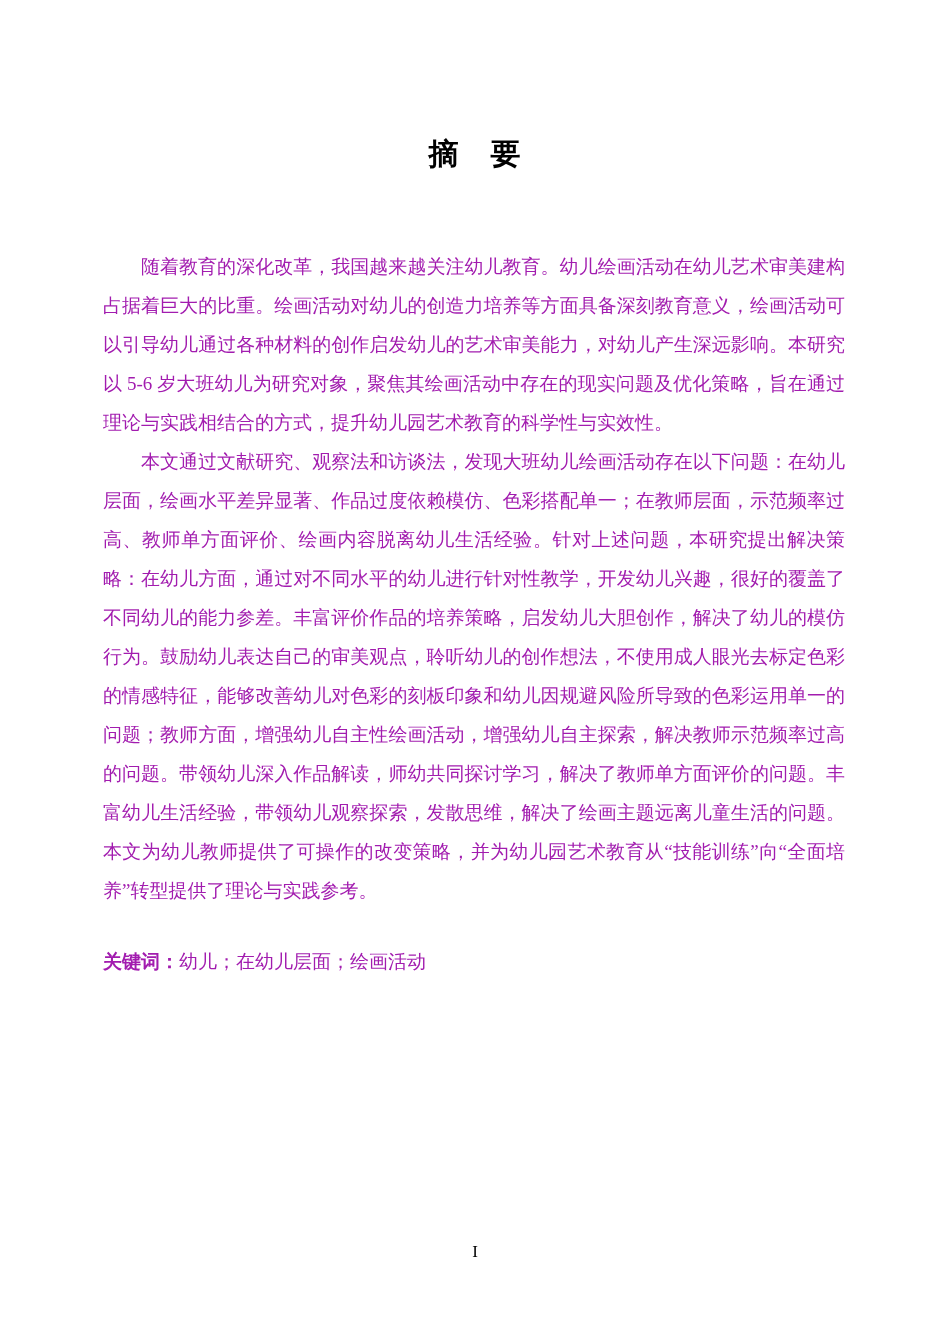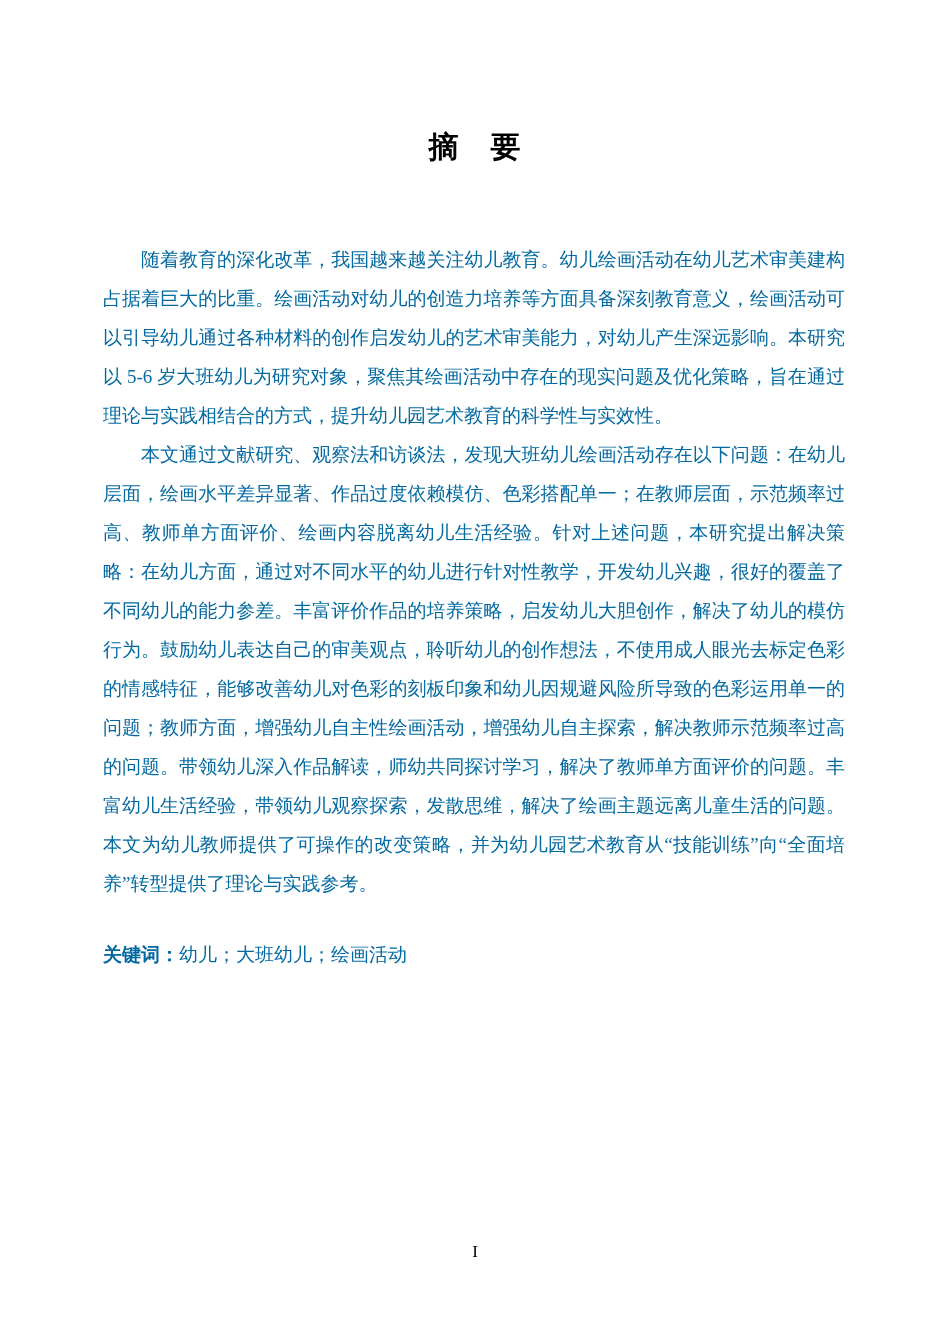--- a/index.html
+++ b/index.html
@@ -11,40 +11,40 @@
     position: relative;
     width: 950px;
     height: 1344px;
     background: #ffffff;
     box-sizing: border-box;
     font-family: "Liberation Serif", "DejaVu Serif", serif;
     color: #000000;
     overflow: hidden;
   }
   .title {
-    margin: 8px;
+    margin: 15px;
     padding-top: 118px;
     text-align: center;
     font-size: 30px;
     line-height: 42px;
     font-weight: 700;
     letter-spacing: 1px;
     color: #000000;
   }
   .body-block {
     margin: 72px 105px 0 103px; 
   }
   .body-block p {
     margin: 0;
     font-size: 19px;
     line-height: 39px;
     text-align: justify;
     text-justify: inter-ideograph;
     text-indent: 2em;
-    color: #0369a1;
+    color: #a21caf;
   }
   .keywords {
     margin: 0;
     margin-top: 32px !important;
     text-indent: 0 !important;
     font-size: 19px;
     line-height: 39px;
   }
   .kw-label {
     font-weight: 700;
@@ -64,18 +64,18 @@
 </head>
 <body>
 
 <div class="page">
 
   <h1 class="title">摘　要</h1>
 
   <div class="body-block">
     <p>随着教育的深化改革，我国越来越关注幼儿教育。幼儿绘画活动在幼儿艺术审美建构占据着巨大的比重。绘画活动对幼儿的创造力培养等方面具备深刻教育意义，绘画活动可以引导幼儿通过各种材料的创作启发幼儿的艺术审美能力，对幼儿产生深远影响。本研究以 5-6 岁大班幼儿为研究对象，聚焦其绘画活动中存在的现实问题及优化策略，旨在通过理论与实践相结合的方式，提升幼儿园艺术教育的科学性与实效性。</p>
     <p>本文通过文献研究、观察法和访谈法，发现大班幼儿绘画活动存在以下问题：在幼儿层面，绘画水平差异显著、作品过度依赖模仿、色彩搭配单一；在教师层面，示范频率过高、教师单方面评价、绘画内容脱离幼儿生活经验。针对上述问题，本研究提出解决策略：在幼儿方面，通过对不同水平的幼儿进行针对性教学，开发幼儿兴趣，很好的覆盖了不同幼儿的能力参差。丰富评价作品的培养策略，启发幼儿大胆创作，解决了幼儿的模仿行为。鼓励幼儿表达自己的审美观点，聆听幼儿的创作想法，不使用成人眼光去标定色彩的情感特征，能够改善幼儿对色彩的刻板印象和幼儿因规避风险所导致的色彩运用单一的问题；教师方面，增强幼儿自主性绘画活动，增强幼儿自主探索，解决教师示范频率过高的问题。带领幼儿深入作品解读，师幼共同探讨学习，解决了教师单方面评价的问题。丰富幼儿生活经验，带领幼儿观察探索，发散思维，解决了绘画主题远离儿童生活的问题。本文为幼儿教师提供了可操作的改变策略，并为幼儿园艺术教育从“技能训练”向“全面培养”转型提供了理论与实践参考。</p>
-    <p class="keywords"><span class="kw-label">关键词：</span><span>幼儿；大班幼儿；绘画活动</span></p>
+    <p class="keywords"><span class="kw-label">关键词：</span><span>幼儿；在幼儿层面；绘画活动</span></p>
   </div>
 
   <div class="page-number">I</div>
 
 </div>
 
 </body></html>

